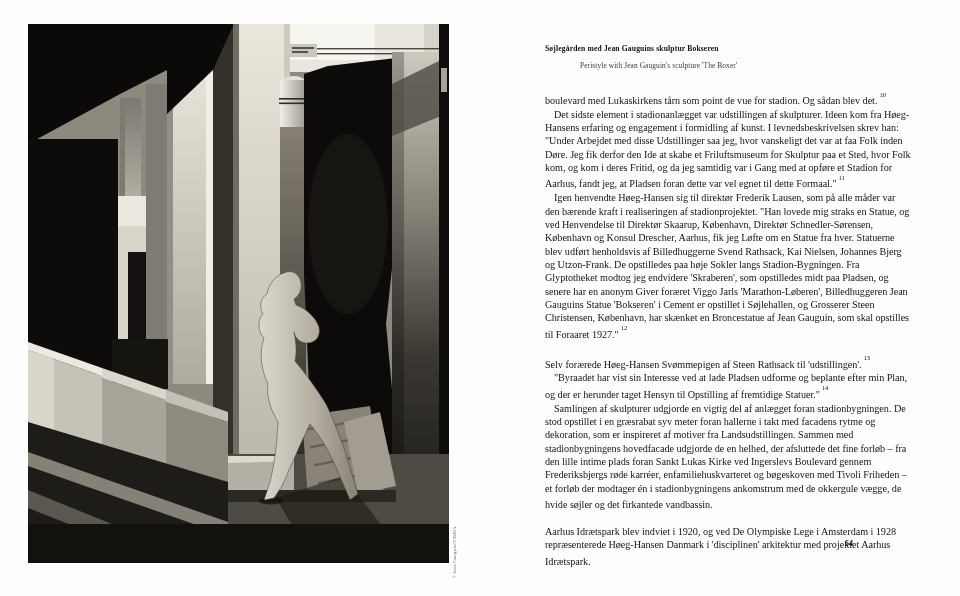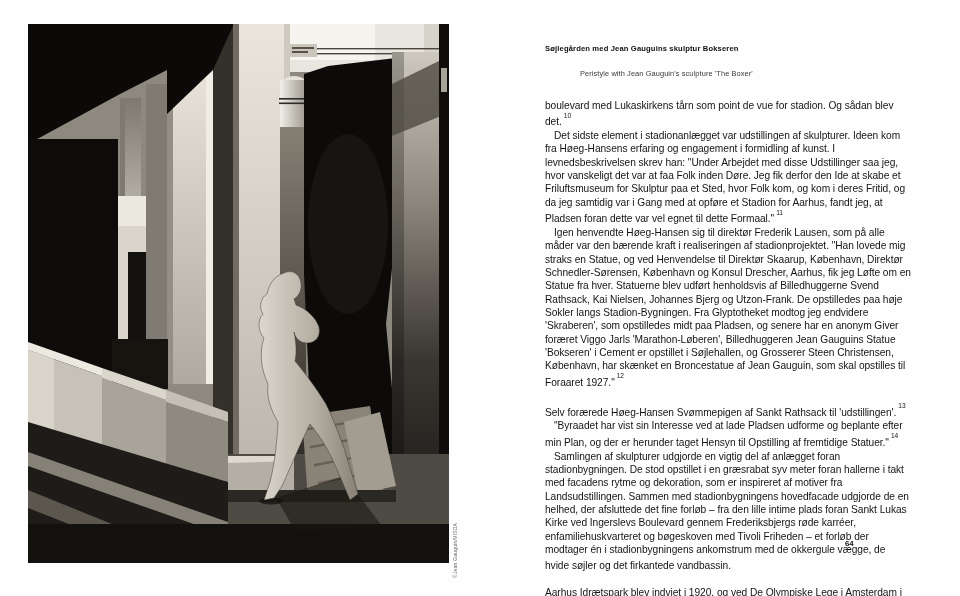--- a/index.html
+++ b/index.html
@@ -1,31 +1,31 @@
 <!DOCTYPE html>
 <html><head>
 <meta charset="utf-8">
 <style>
   html,body { margin:0; padding:0; background:#ffffff; }
   .spread {
     position:relative; width:960px; height:596px; background:#fefefe;
-    font-family:Liberation Sans, sans-serif; overflow:hidden;
+    font-family:Liberation Serif, serif; overflow:hidden;
   }
   
   .photo { position:absolute; left:28px; top:24px; width:421px; height:539px; margin:0; background:#8e897f; }
   .photo svg { display:block; width:100%; height:100%; }
   .credit {
     position:absolute; left:452px; top:578px; width:64px;
     transform:rotate(-90deg); transform-origin:0 0;
     font-size:5px; line-height:6px; color:#666; letter-spacing:0.2px; white-space:nowrap;
   }
   
   .text-col { position:absolute; left:545px; top:44px; width:367px; color:#141414; }
   .cap-da { font-size:7.6px; font-weight:bold; letter-spacing:0.15px; color:#111; }
-  .cap-en { font-size:7.4px; color:#3a3a3a; margin-top:16px; letter-spacing:0.1px;padding-left:35px; }
+  .cap-en { font-size:7.4px; color:#3a3a3a; margin-top:8px; letter-spacing:0.1px;padding-left:35px; }
   .article { margin-top:21px; font-size:10.2px; line-height:13.35px; letter-spacing:-0.05px; text-align:left; }
   .para { margin:0; }
   .para.indent { text-indent:9px; }
   .para.gap { margin-top:13.35px; }
   .fn { font-size:6.6px; position:relative; top:-3.5px; margin-left:2px; letter-spacing:0; }
   .pageno { position:absolute; left:845px; top:539px; font-size:7.8px; font-weight:bold; color:#111; }
 </style>
 </head>
 <body>
 
@@ -172,21 +172,21 @@
   <div class="text-col">
     <div class="caption">
       <div class="cap-da">Søjlegården med Jean Gauguins skulptur Bokseren</div>
       <div class="cap-en">Peristyle with Jean Gauguin's sculpture 'The Boxer'</div>
     </div>
 
     <div class="article">
       <p class="para"><span>boulevard med Lukaskirkens tårn som point de vue for stadion. Og sådan blev det.</span><sup class="fn">10</sup></p>
       <p class="para indent"><span>Det sidste element i stadionanlægget var udstillingen af skulpturer. Ideen kom fra Høeg-Hansens erfaring og engagement i formidling af kunst. I levnedsbeskrivelsen skrev han: "Under Arbejdet med disse Udstillinger saa jeg, hvor vanskeligt det var at faa Folk inden Døre. Jeg fik derfor den Ide at skabe et Friluftsmuseum for Skulptur paa et Sted, hvor Folk kom, og kom i deres Fritid, og da jeg samtidig var i Gang med at opføre et Stadion for Aarhus, fandt jeg, at Pladsen foran dette var vel egnet til dette Formaal."</span><sup class="fn">11</sup></p>
       <p class="para indent"><span>Igen henvendte Høeg-Hansen sig til direktør Frederik Lausen, som på alle måder var den bærende kraft i realiseringen af stadionprojektet. "Han lovede mig straks en Statue, og ved Henvendelse til Direktør Skaarup, København, Direktør Schnedler-Sørensen, København og Konsul Drescher, Aarhus, fik jeg Løfte om en Statue fra hver. Statuerne blev udført henholdsvis af Billedhuggerne Svend Rathsack, Kai Nielsen, Johannes Bjerg og Utzon-Frank. De opstilledes paa høje Sokler langs Stadion-Bygningen. Fra Glyptotheket modtog jeg endvidere 'Skraberen', som opstilledes midt paa Pladsen, og senere har en anonym Giver foræret Viggo Jarls 'Marathon-Løberen', Billedhuggeren Jean Gauguins Statue 'Bokseren' i Cement er opstillet i Søjlehallen, og Grosserer Steen Christensen, København, har skænket en Broncestatue af Jean Gauguin, som skal opstilles til Foraaret 1927."</span><sup class="fn">12</sup></p>
-      <p class="para gap"><span>Selv forærede Høeg-Hansen Svømmepigen af Sankt Rathsack til 'udstillingen'.</span><sup class="fn">13</sup></p>
+      <p class="para gap"><span>Selv forærede Høeg-Hansen Svømmepigen af Steen Rathsack til 'udstillingen'.</span><sup class="fn">13</sup></p>
       <p class="para indent"><span>"Byraadet har vist sin Interesse ved at lade Pladsen udforme og beplante efter min Plan, og der er herunder taget Hensyn til Opstilling af fremtidige Statuer."</span><sup class="fn">14</sup></p>
       <p class="para indent"><span>Samlingen af skulpturer udgjorde en vigtig del af anlægget foran stadionbygningen. De stod opstillet i en græsrabat syv meter foran hallerne i takt med facadens rytme og dekoration, som er inspireret af motiver fra Landsudstillingen. Sammen med stadionbygningens hovedfacade udgjorde de en helhed, der afsluttede det fine forløb – fra den lille intime plads foran Sankt Lukas Kirke ved Ingerslevs Boulevard gennem Frederiksbjergs røde karréer, enfamiliehuskvarteret og bøgeskoven med Tivoli Friheden – et forløb der modtager én i stadionbygningens ankomstrum med de okkergule vægge, de hvide søjler og det firkantede vandbassin.</span><sup class="fn"></sup></p>
       <p class="para gap"><span>Aarhus Idrætspark blev indviet i 1920, og ved De Olympiske Lege i Amsterdam i 1928 repræsenterede Høeg-Hansen Danmark i 'disciplinen' arkitektur med projektet Aarhus Idrætspark.</span><sup class="fn"></sup></p>
     </div>
   </div>
 
   <div class="pageno">64</div>
 
 </div>
 

